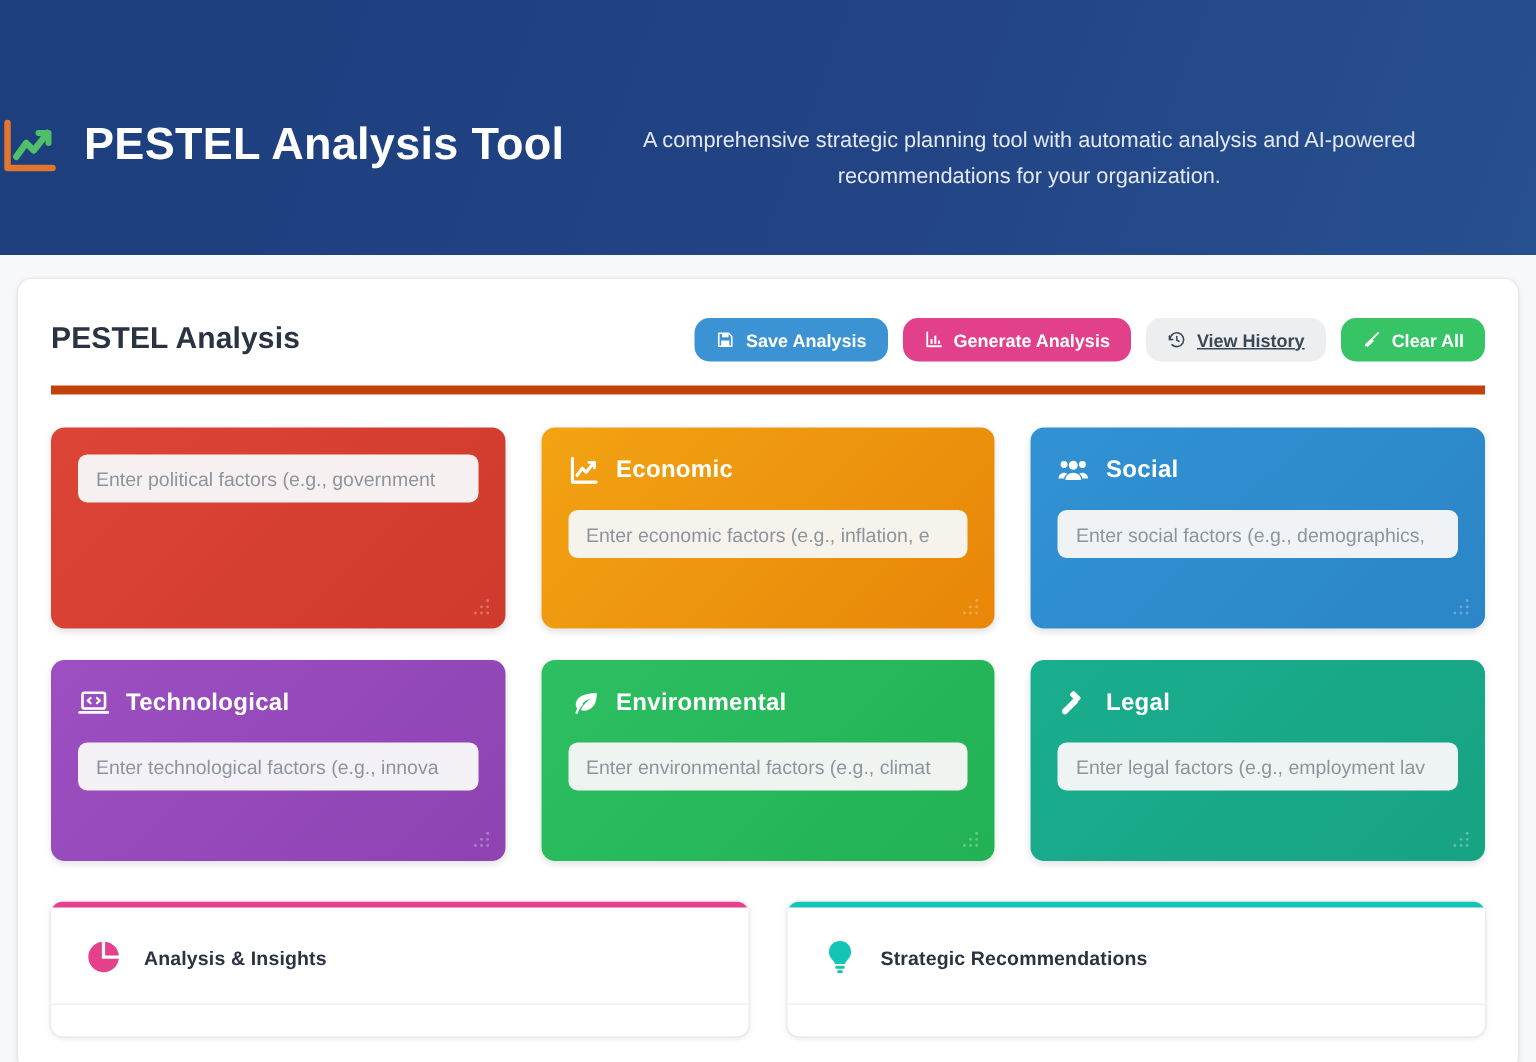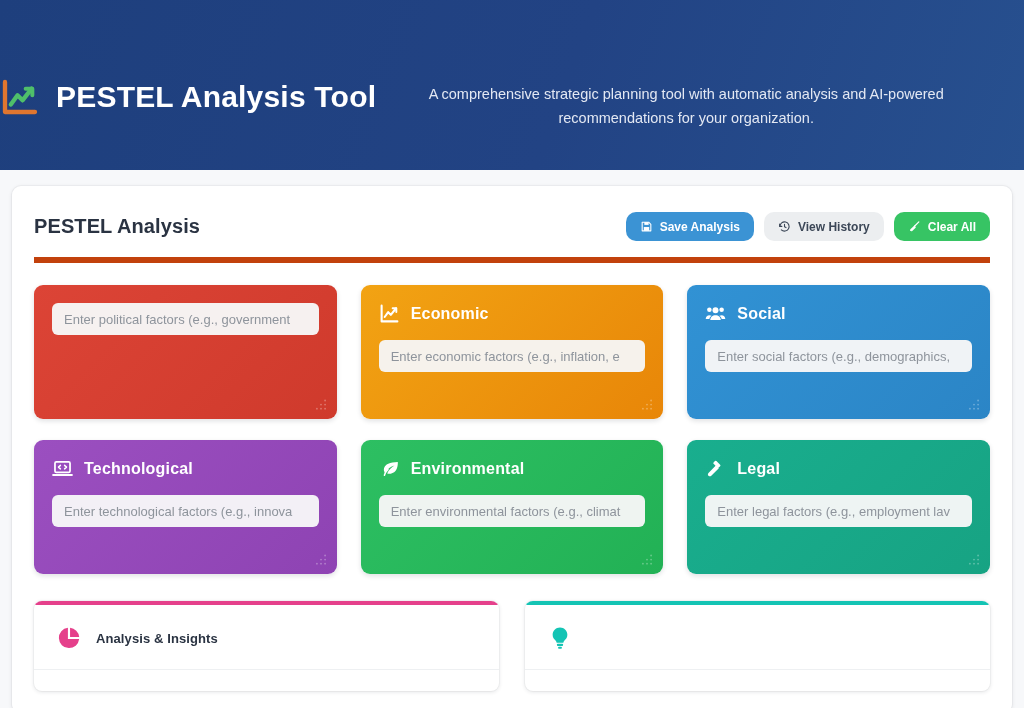--- a/index.html
+++ b/index.html
@@ -105,21 +105,21 @@
     font-weight: bold;
     color: #ffffff;
     cursor: pointer;
     white-space: nowrap;
     line-height: 1;
   }
   .btn svg { display: block; flex: 0 0 auto; }
 
   .btn-save     { background: #3b93d4; }
   .btn-generate { background: #e2408a; }
-  .btn-history  { background: #eceef0; color: #3c4757; }
+  .btn-history  { background: #eceef0; color: #3c4757; text-decoration: underline; }
   .btn-clear    { background: #37c464; }
 
   
   .pestel-grid {
     display: grid;
     grid-template-columns: repeat(3, 1fr);
     gap: 21px 24px;
     margin-top: 22px;
   }
 
@@ -255,20 +255,31 @@
           <span>
             <svg width="13" height="13" viewBox="0 0 24 24" fill="none">
               <path d="M4 4h12l4 4v12a0 0 0 0 1 0 0H4z" stroke="#fff" stroke-width="2" stroke-linejoin="round"></path>
               <rect x="8" y="4" width="8" height="5" fill="#fff"></rect>
               <rect x="7" y="13" width="10" height="7" fill="#fff"></rect>
             </svg>
           </span>
           <span>Save Analysis</span>
         </button>
 
+        <button class="btn btn-generate">
+          <span>
+            <svg width="13" height="13" viewBox="0 0 24 24" fill="none">
+              <path d="M4 3v17h17" stroke="#fff" stroke-width="2.2" stroke-linecap="round" stroke-linejoin="round"></path>
+              <rect x="8" y="11" width="2.6" height="6" fill="#fff"></rect>
+              <rect x="12.6" y="7" width="2.6" height="10" fill="#fff"></rect>
+              <rect x="17.2" y="13" width="2.6" height="4" fill="#fff"></rect>
+            </svg>
+          </span>
+          <span>Generate Analysis</span>
+        </button>
 
         <button class="btn btn-history">
           <span>
             <svg width="13" height="13" viewBox="0 0 24 24" fill="none">
               <path d="M3.5 12a8.5 8.5 0 1 1 2.6 6.1" stroke="#3c4757" stroke-width="2" stroke-linecap="round"></path>
               <path d="M3 7.5v4.2h4.2" stroke="#3c4757" stroke-width="2" stroke-linecap="round" stroke-linejoin="round"></path>
               <path d="M12 8v4.3l2.8 1.7" stroke="#3c4757" stroke-width="2" stroke-linecap="round" stroke-linejoin="round"></path>
             </svg>
           </span>
           <span>View History</span>
@@ -433,19 +444,20 @@
       <div class="result-card">
         <div class="rc-bar rc-bar-recommend"></div>
         <div class="rc-head">
           <span>
             <svg class="rc-icon" viewBox="0 0 24 24" fill="none">
               <path d="M12 2.2c-4 0-6.8 3-6.8 6.7 0 2.6 1.4 4 2.5 5.2.7.8 1.1 1.4 1.2 2.2h6.2c.1-.8.5-1.4 1.2-2.2 1.1-1.2 2.5-2.6 2.5-5.2 0-3.7-2.8-6.7-6.8-6.7z" fill="#14c4b4"></path>
               <rect x="9.1" y="17.4" width="5.8" height="1.9" rx="0.9" fill="#14c4b4"></rect>
               <rect x="10.2" y="20.1" width="3.6" height="1.8" rx="0.9" fill="#14c4b4"></rect>
             </svg>
           </span>
+          <span class="rc-title">Strategic Recommendations</span>
         </div>
       </div>
 
     </div>
 
   </div>
 </div>
 
 </body></html>

